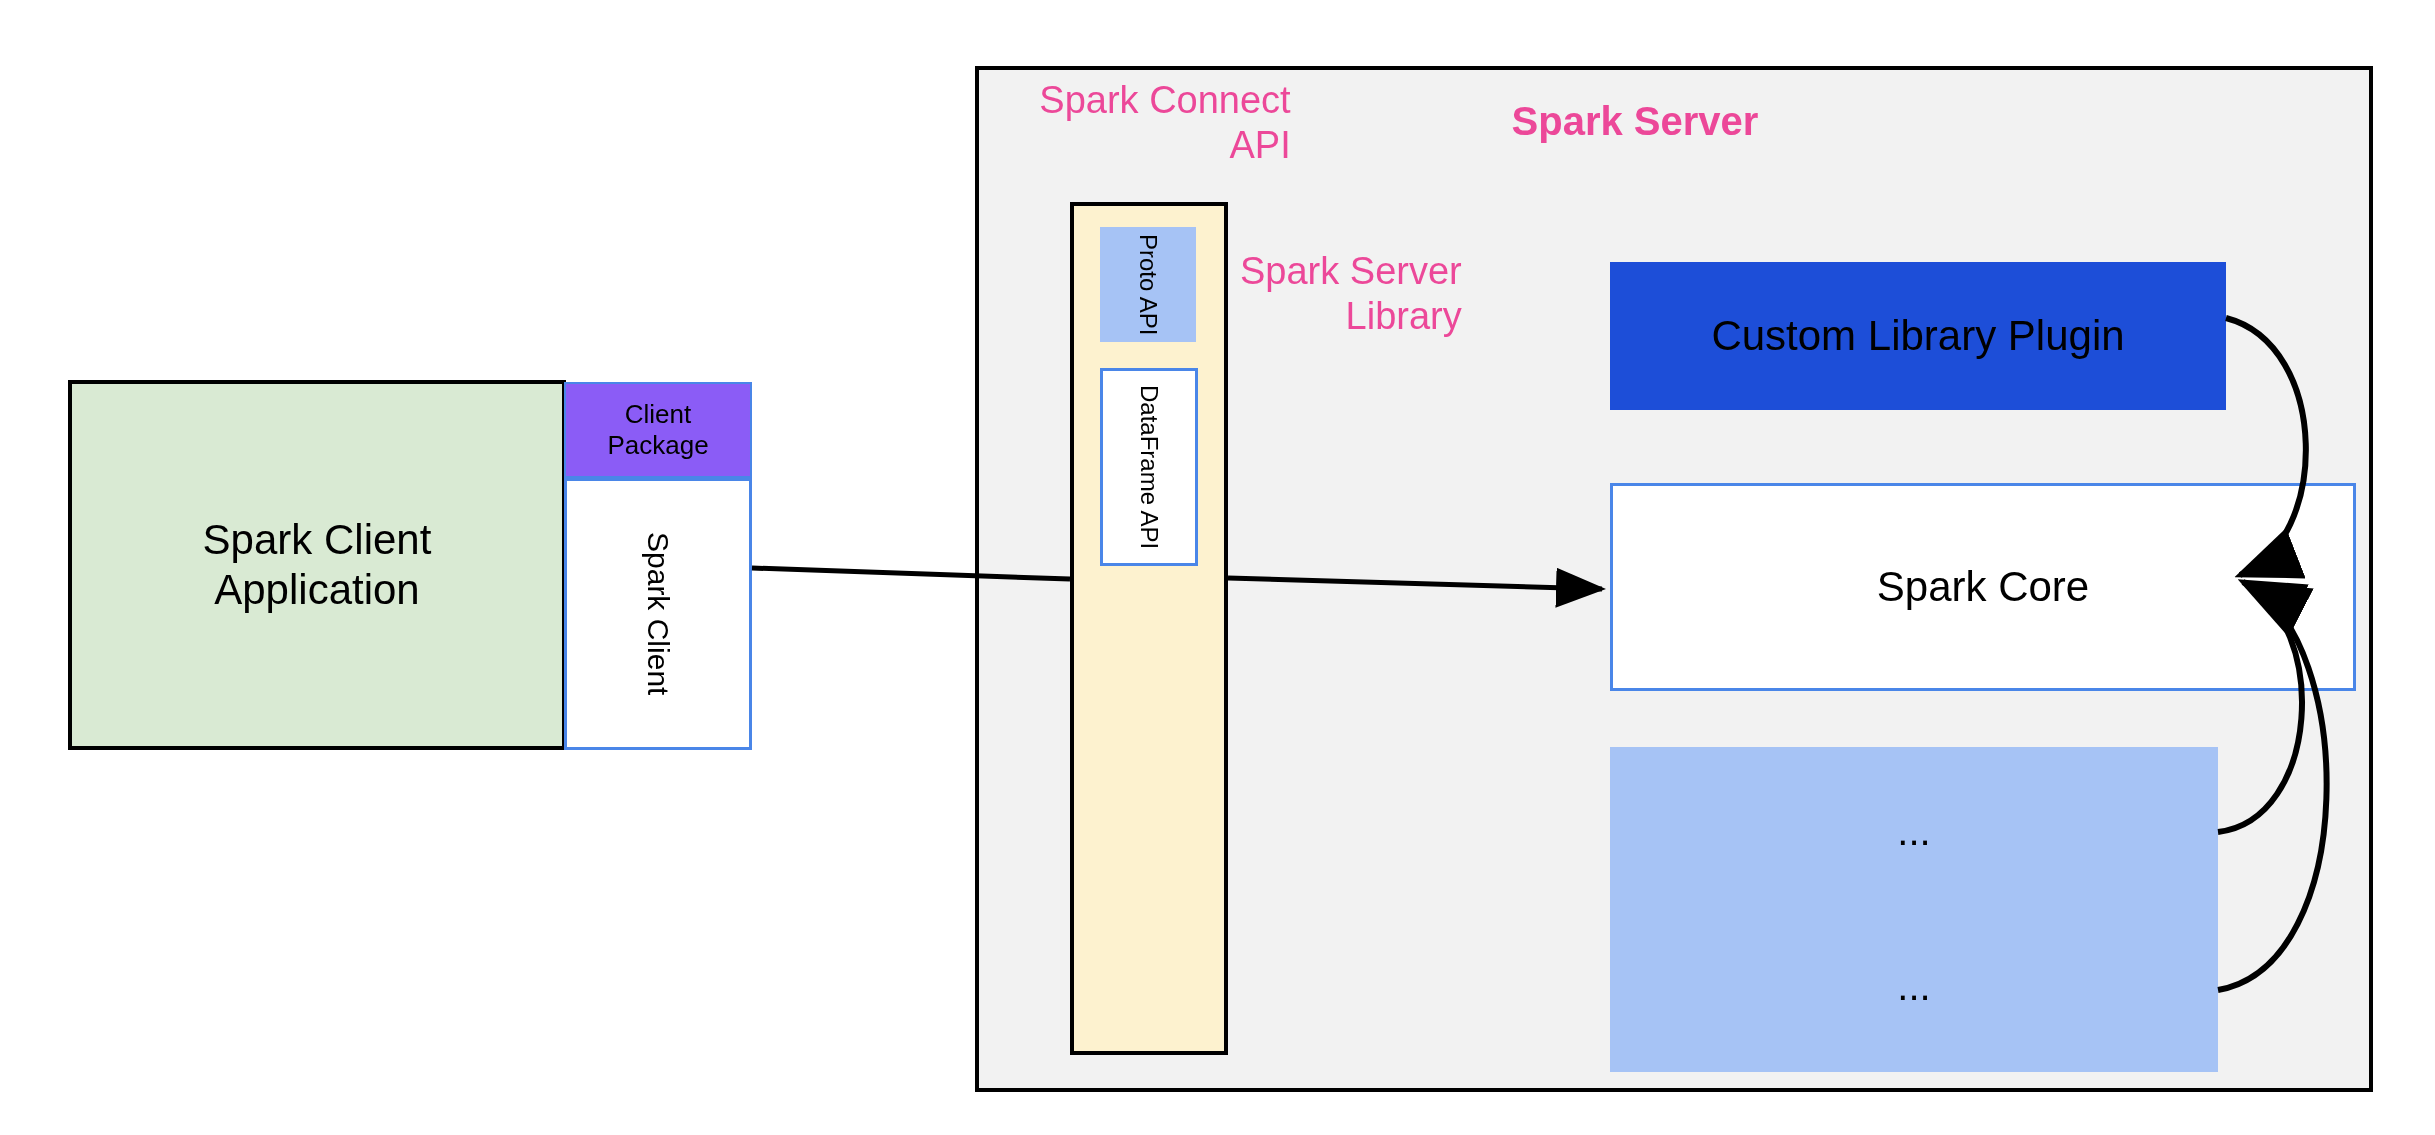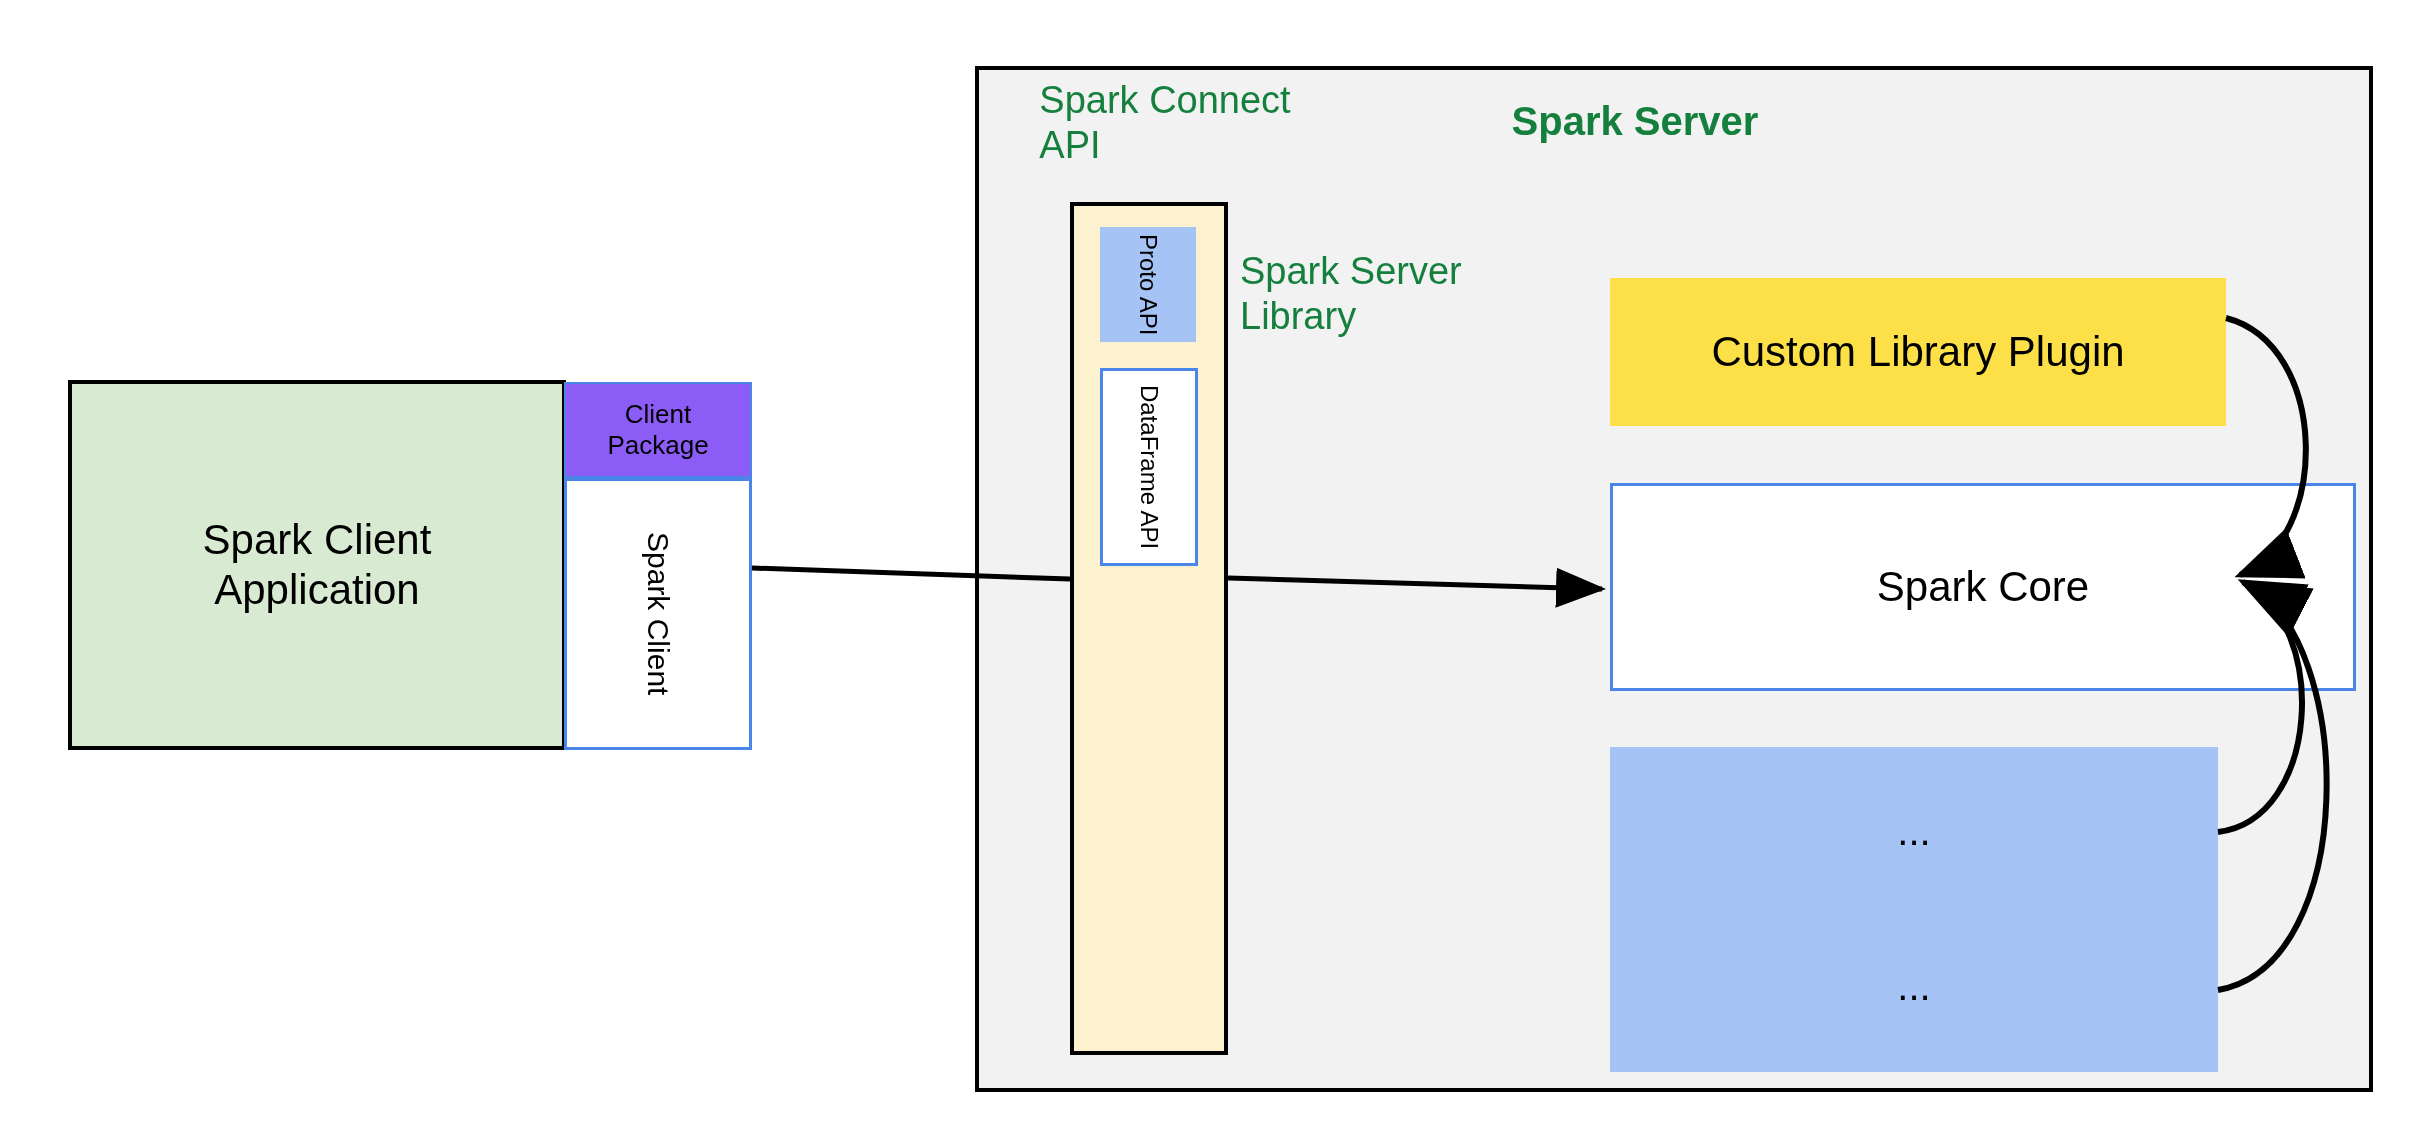--- a/index.html
+++ b/index.html
@@ -24,22 +24,22 @@
     text-align: center;
     color: #000000;
     line-height: 1.18;
   }
   .label {
     position: absolute;
     box-sizing: border-box;
     display: flex;
     align-items: center;
     justify-content: center;
-    text-align: left;
-    color: #15803d;
+    text-align: right;
+    color: #ec4899;
     line-height: 1.18;
     white-space: pre-line;
   }
   
   #server-panel {
     left: 975px;
     top: 66px;
     width: 1398px;
     height: 1026px;
     background: #f2f2f2;
@@ -126,24 +126,24 @@
     top: 478px;
     width: 188px;
     height: 272px;
     background: #ffffff;
     border: 3px solid #4a86e8;
   }
   #spark-client-box .vtext { font-size: 30px; }
   
   #custom-plugin-box {
     left: 1610px;
-    top: 278px;
+    top: 262px;
     width: 616px;
     height: 148px;
-    background: #fde047;
+    background: #1d4ed8;
     font-size: 42px;
   }
   #spark-core-box {
     left: 1610px;
     top: 483px;
     width: 746px;
     height: 208px;
     background: #ffffff;
     border: 3px solid #4a86e8;
     font-size: 42px;

